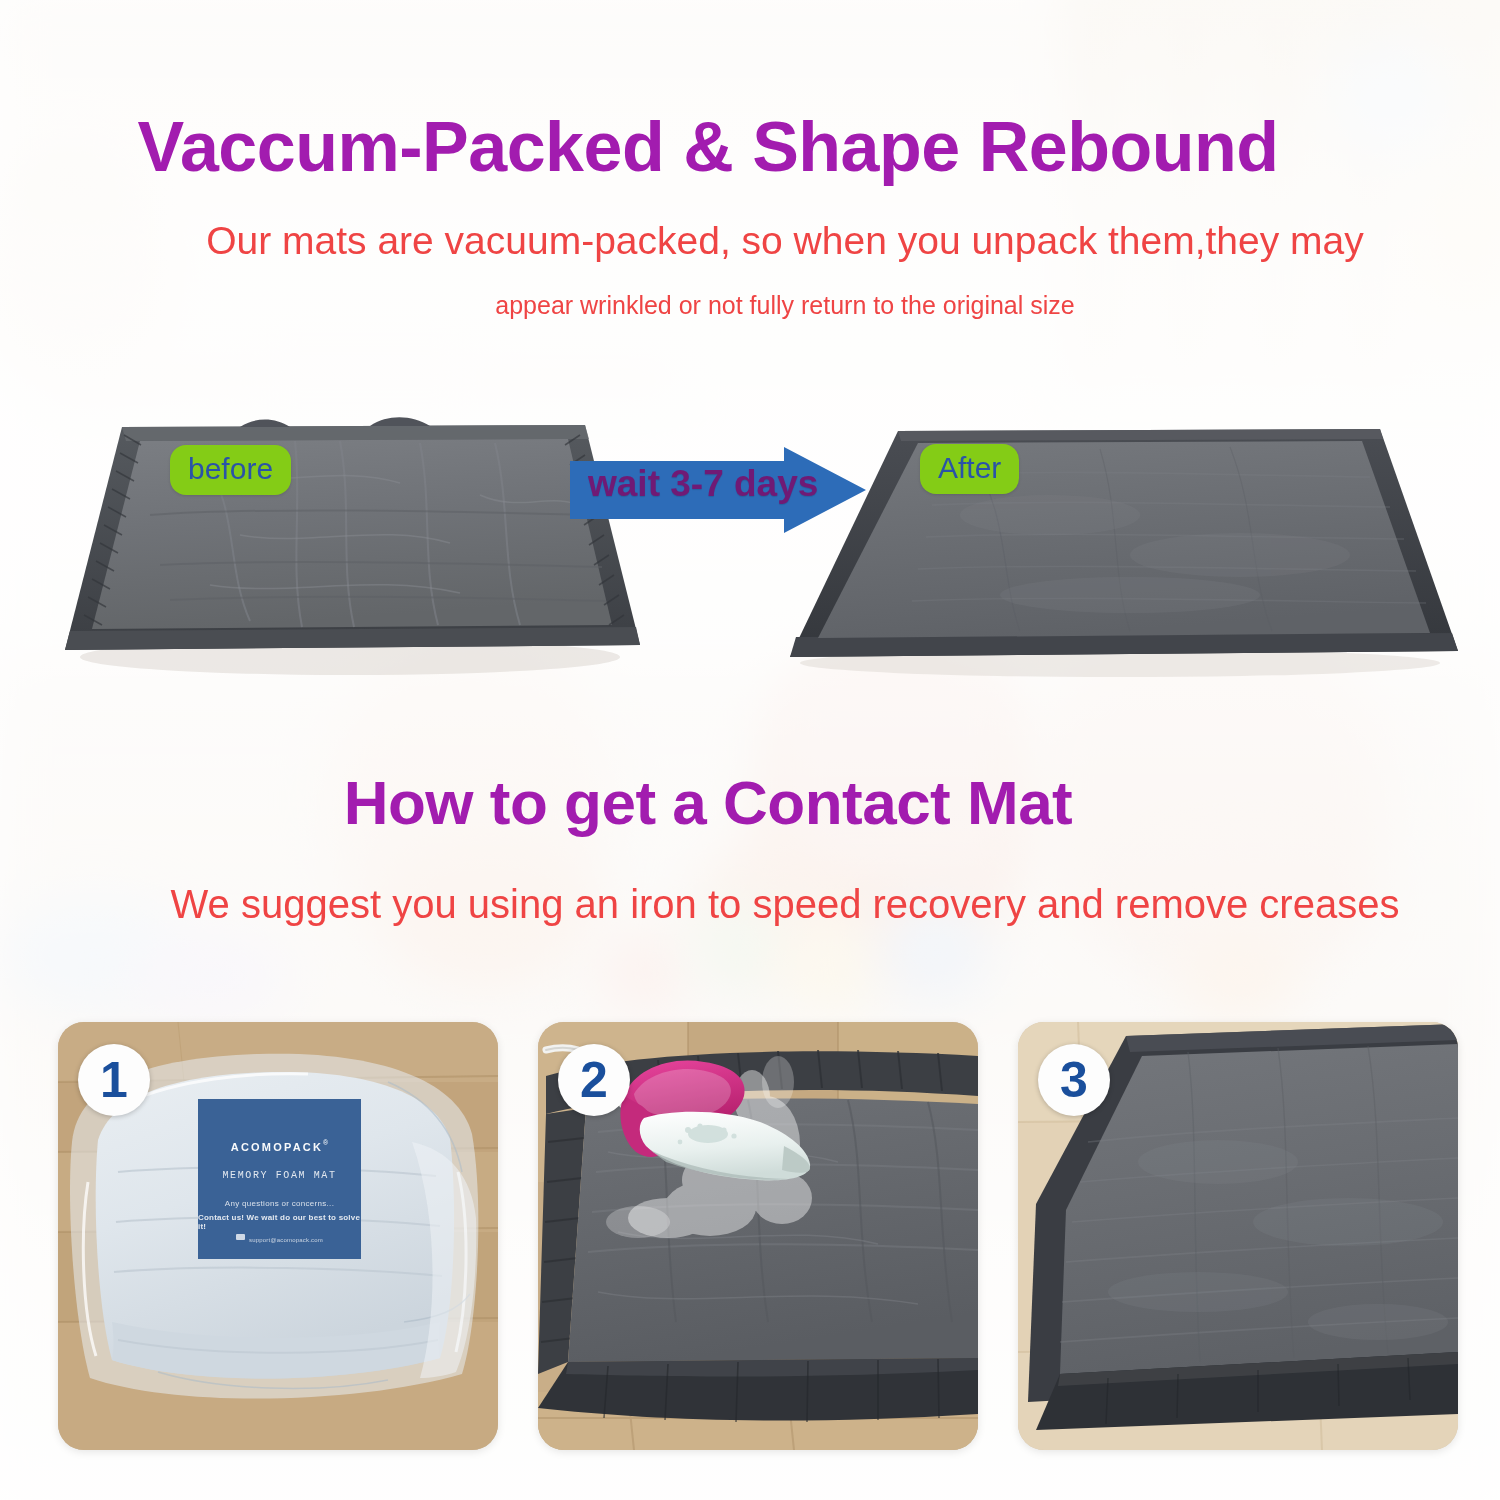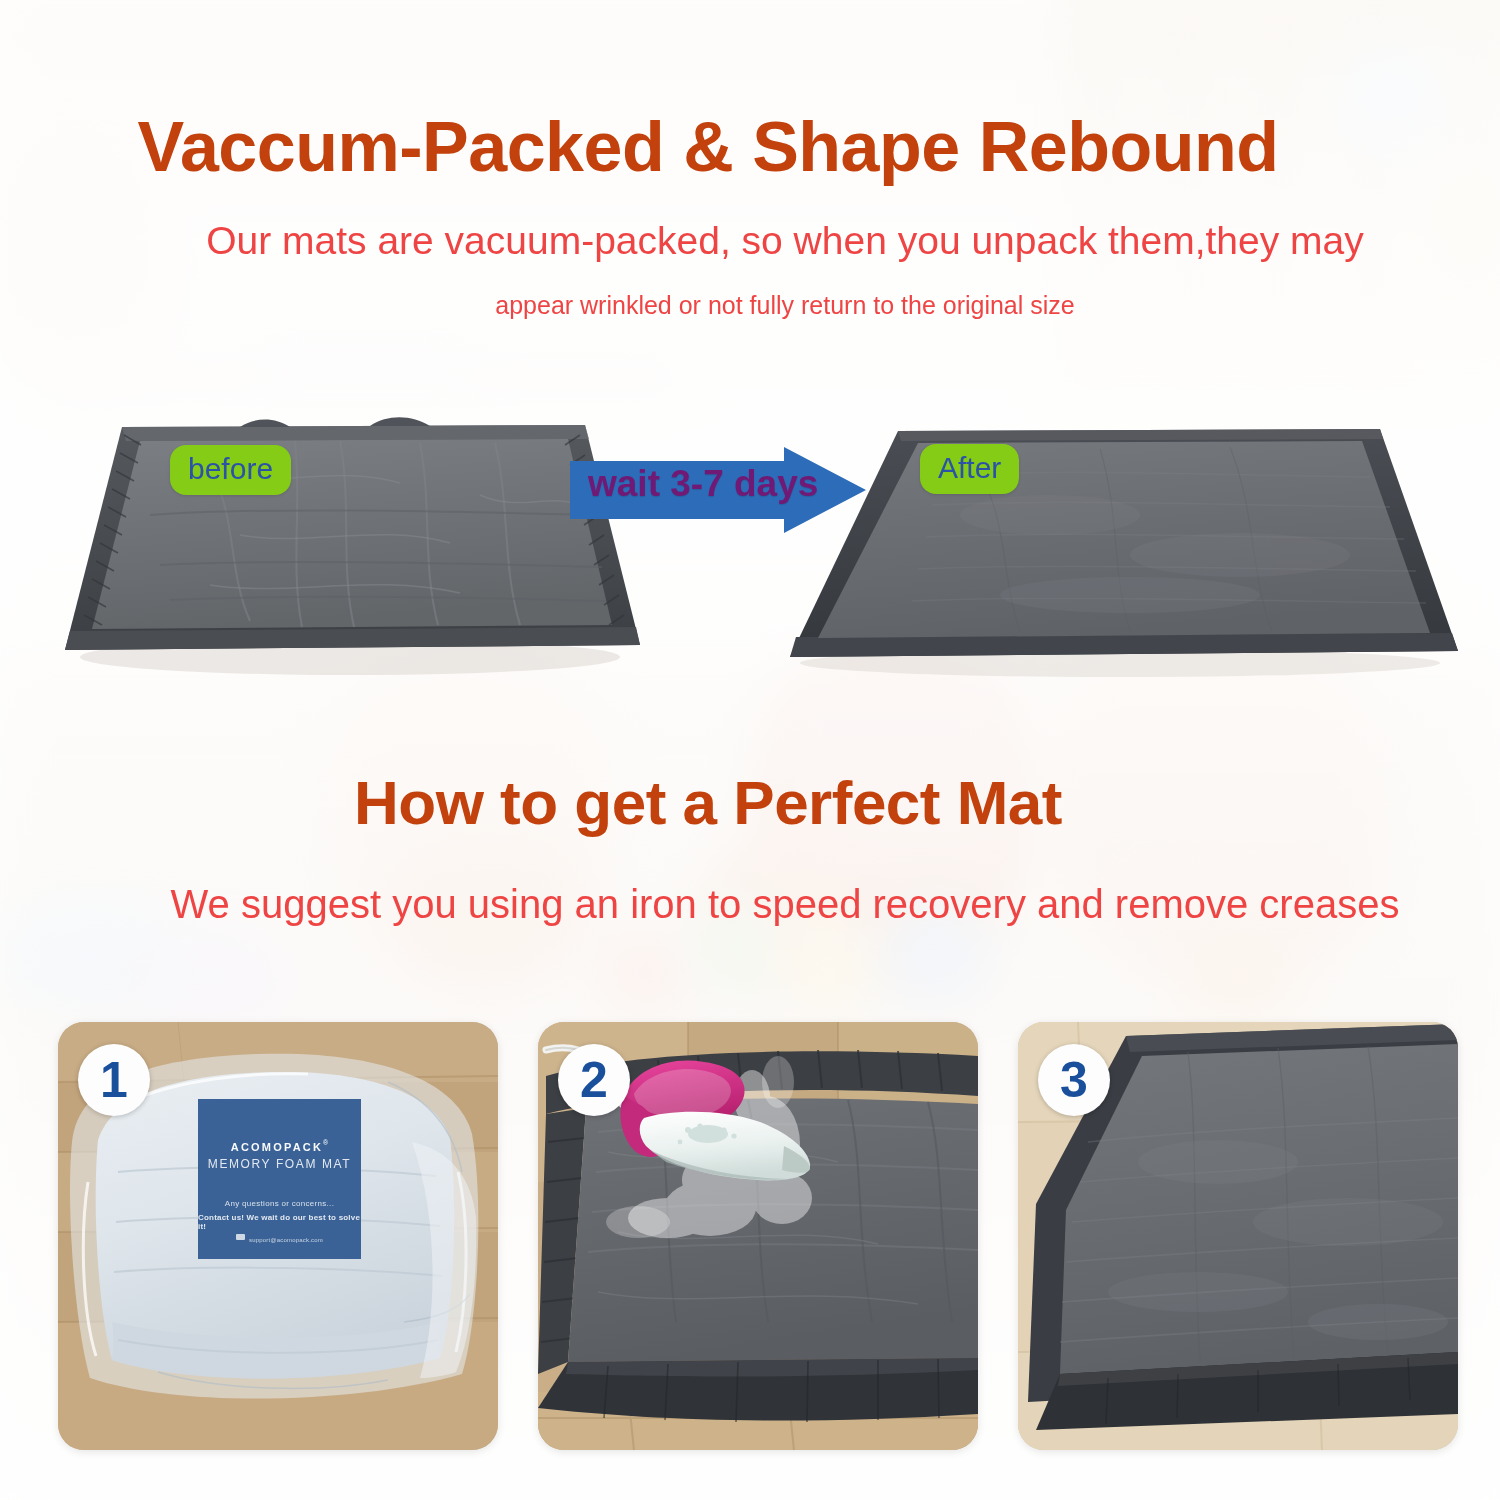--- a/index.html
+++ b/index.html
@@ -21,21 +21,21 @@
       rgba(255,255,255,.80) 52%,
       rgba(255,255,255,.72) 68%,
       rgba(255,255,255,.86) 84%,
       rgba(255,255,255,.95) 100%);}
 
   
   #content{position:absolute;inset:0;z-index:5;}
 
   .h1{
     position:absolute;left:0;width:1416px;text-align:center;
-    color:#c2410c;font-weight:bold;letter-spacing:-0.5px;
+    color:#a21caf;font-weight:bold;letter-spacing:-0.5px;
   }
   .sub{
     position:absolute;left:0;width:1500px;text-align:center;
     color:#ef4444;
     padding-left:35px;
   }
 
   #title1{top:108px;font-size:70px;line-height:78px;}
   #sub1a{top:218px;font-size:39px;line-height:46px;}
   #sub1b{top:282px;font-size:25px;line-height:46px;}
@@ -88,21 +88,21 @@
   .wood{position:absolute;inset:0;}
 
   
   .labelcard{
     position:absolute;background:#3a6296;
     display:flex;flex-direction:column;align-items:center;
     color:#fff;overflow:hidden;
   }
   .lbl-brand{font-size:11px;font-weight:bold;letter-spacing:2.2px;opacity:.97;}
   .lbl-sup{font-size:7px;vertical-align:super;letter-spacing:0;}
-  .lbl-sub{font-size:12px;letter-spacing:1.6px;opacity:.85;margin-top:2px;}
+  .lbl-sub{font-size:10px;letter-spacing:1.6px;opacity:.85;margin-top:15px;font-family:Liberation Mono, monospace;}
   .lbl-q{font-size:8px;opacity:.8;letter-spacing:.3px;}
   .lbl-c{font-size:8px;opacity:.85;letter-spacing:.2px;margin-top:5px;font-weight:bold;}
   .lbl-mail{font-size:6px;opacity:.7;margin-top:6px;letter-spacing:.2px;}
   .mailrow{display:flex;align-items:center;gap:4px;}
   .mailicon{width:9px;height:6px;background:#cfd9e6;border-radius:1px;}
 </style>
 </head>
 <body>
 
 <div id="bg">
@@ -264,21 +264,21 @@
       </g>
       <g fill="#84878d" opacity="0.18">
         <ellipse cx="280" cy="110" rx="90" ry="20"></ellipse>
         <ellipse cx="470" cy="150" rx="110" ry="22"></ellipse>
         <ellipse cx="360" cy="190" rx="130" ry="18"></ellipse>
       </g>
     </svg>
   </div>
   <div class="pillbadge" style="left:920px;top:444px;">After</div>
 
-  <div class="h1" id="title2">How to get a Perfect Mat</div>
+  <div class="h1" id="title2">How to get a Contact Mat</div>
   <div class="sub" id="sub2">We suggest you using an iron to speed recovery and remove creases</div>
 
   <div class="panel" id="panel1">
     <svg class="wood" width="440" height="428" viewBox="0 0 440 428">
       <rect x="0" y="0" width="440" height="428" fill="#c5a880"></rect>
       <g opacity="0.55">
         <rect x="0" y="0" width="440" height="60" fill="#cbb089"></rect>
         <rect x="0" y="60" width="440" height="70" fill="#bfa178"></rect>
         <rect x="0" y="130" width="440" height="80" fill="#c9ad85"></rect>
         <rect x="0" y="210" width="440" height="90" fill="#bda077"></rect>

